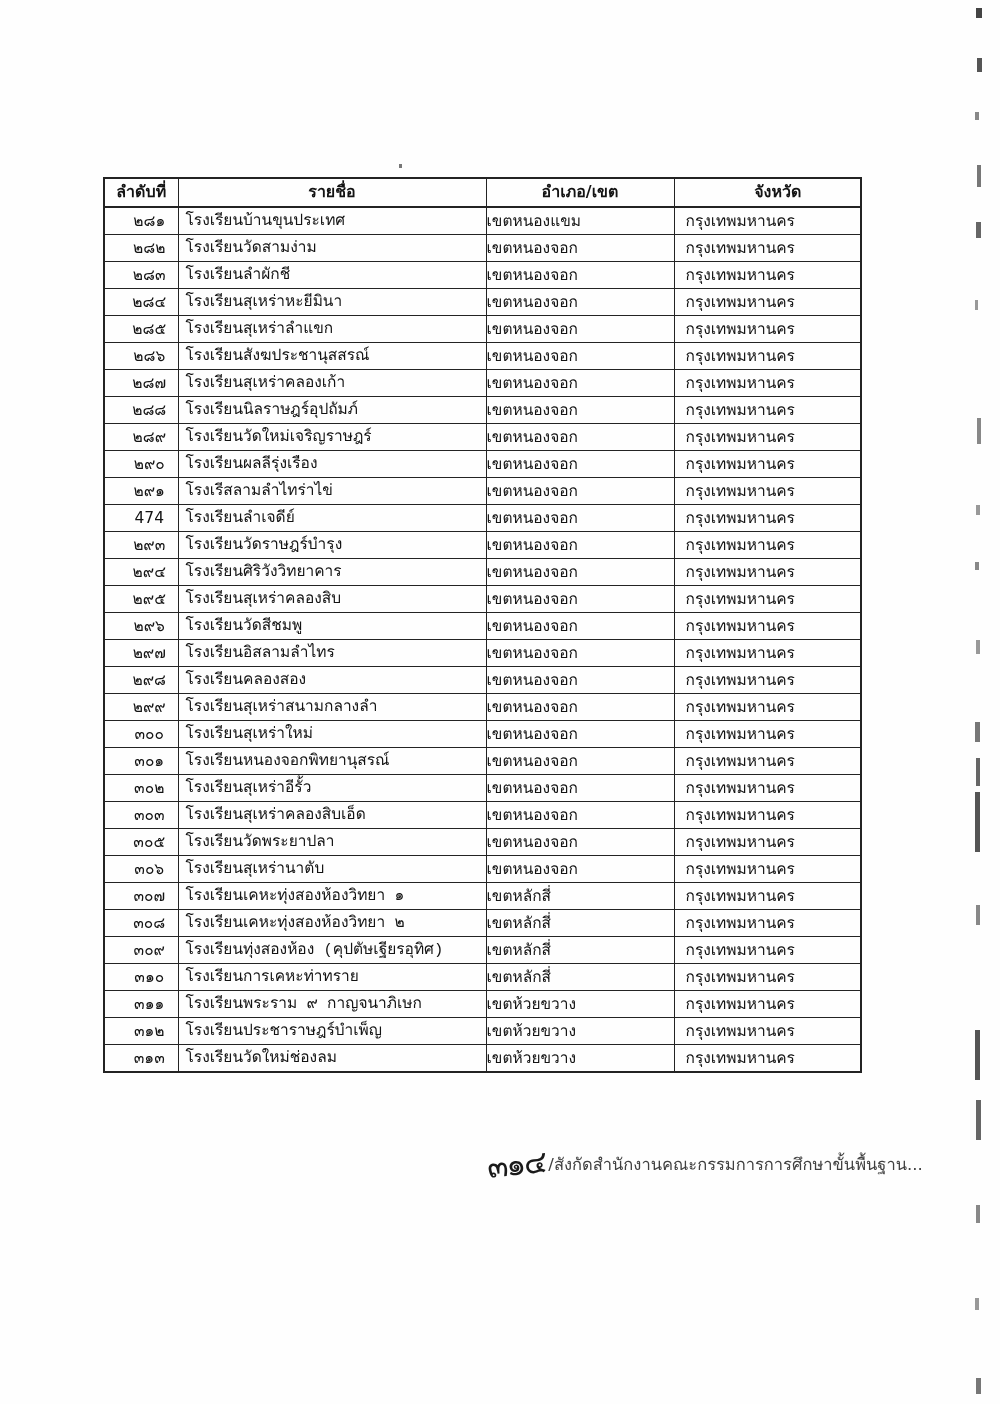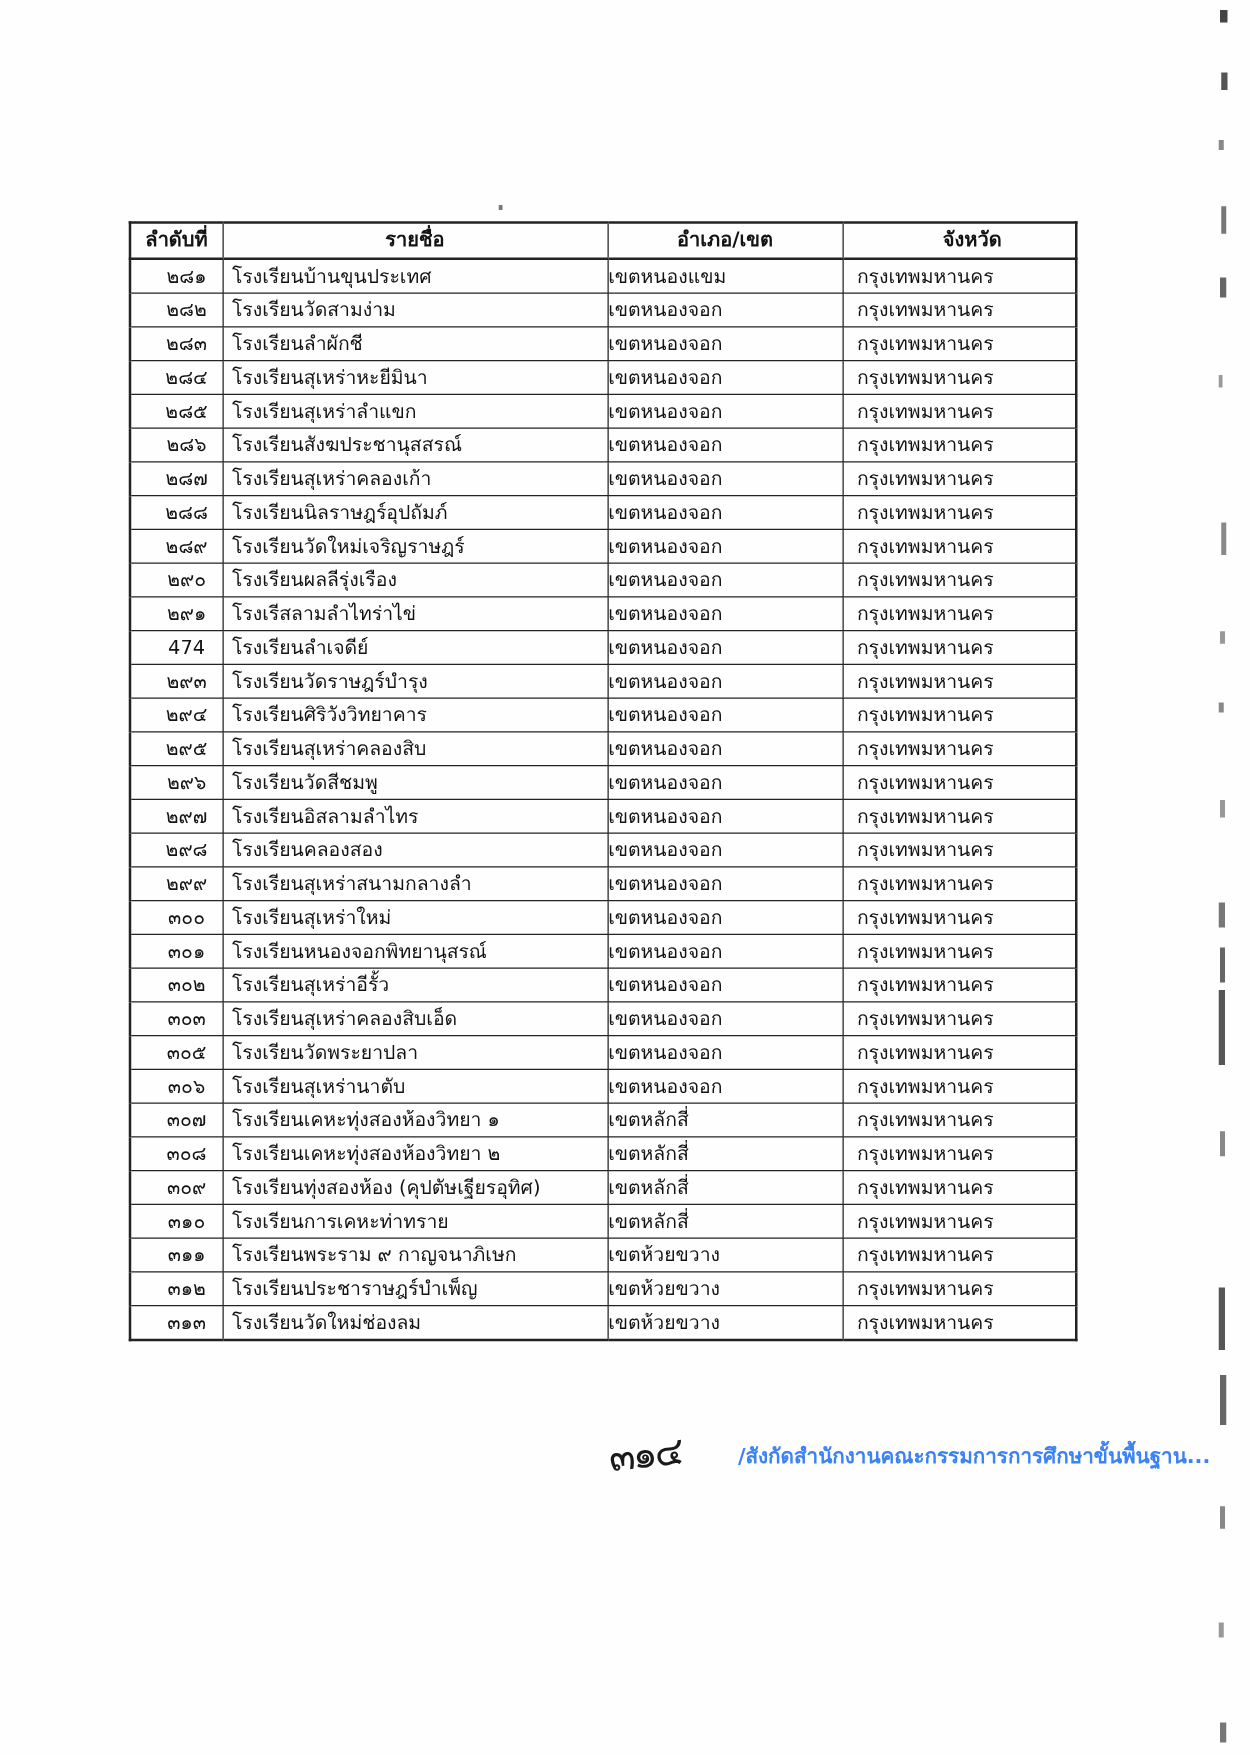--- a/index.html
+++ b/index.html
@@ -44,21 +44,21 @@
     font-weight: bold;
     font-size: 16px;
     text-align: center;
     border-bottom-width: 2px;
     border-top-width: 2.5px;
   }
   .school-table thead th:first-child { border-left-width: 2.5px; }
   .school-table thead th:last-child  { border-right-width: 2.5px; padding-left: 21px; }
   .school-table tbody td { height: 26px; }
   .school-table tbody td.cell-no   { text-align: center; border-left-width: 2.5px; padding-left: 16px; }
-  .school-table tbody td.cell-name { padding-left: 7px;  text-align: left; }
+  .school-table tbody td.cell-name { padding-left: 7px;  text-align: left; font-family: Liberation Mono, monospace; }
   .school-table tbody td.cell-dist { text-align: left; }
   .school-table tbody td.cell-prov { padding-left: 11px; text-align: left; border-right-width: 2.5px; }
   .school-table tbody tr:last-child td { border-bottom-width: 2.5px; }
 
   
   .footer-note {
     position: absolute;
     left: 487px;
     top: 1146px;
     display: flex;
@@ -70,25 +70,24 @@
     line-height: 1;
     transform: rotate(-6deg);
     letter-spacing: -2px;
     margin-right: 3px;
     position: relative;
     top: 3px;
     color: #1a1a1a;
   }
   .footer-print {
     font-size: 16.5px;
-    font-weight: bold;
-    color: #3b82f6;
+    font-weight: normal;
+    color: #404040;
     line-height: 1.2;
     padding-bottom: 2px;
-    margin-left: 42px;
   }
 
   
   .scan-artifacts { position: absolute; left: 0; top: 0; width: 1000px; height: 1404px; pointer-events: none; }
   .scan-mark { position: absolute; background: #6a6a6a; }
   .m1  { left: 976px; top: 8px;    width: 6px; height: 10px; background:#444;}
   .m2  { left: 977px; top: 58px;   width: 5px; height: 14px; background:#555;}
   .m3  { left: 975px; top: 112px;  width: 4px; height: 8px;  background:#888;}
   .m4  { left: 977px; top: 165px;  width: 4px; height: 22px; background:#777;}
   .m5  { left: 976px; top: 222px;  width: 5px; height: 16px; background:#666;}

